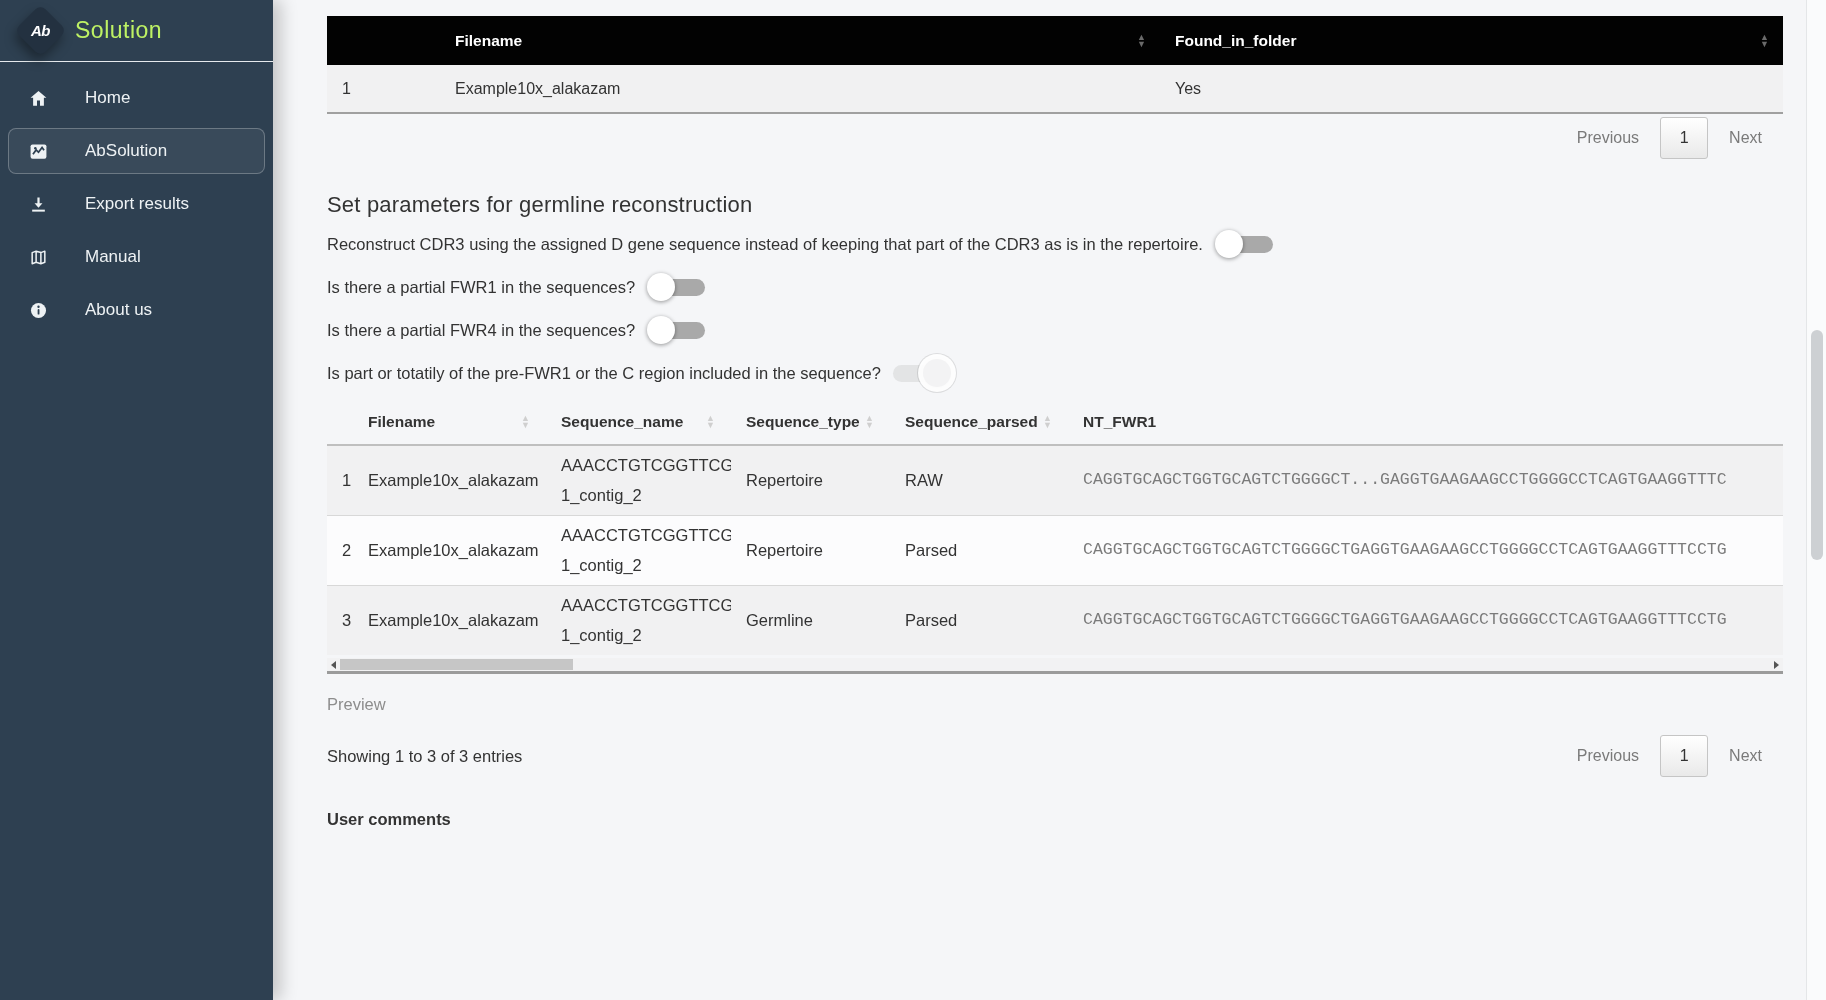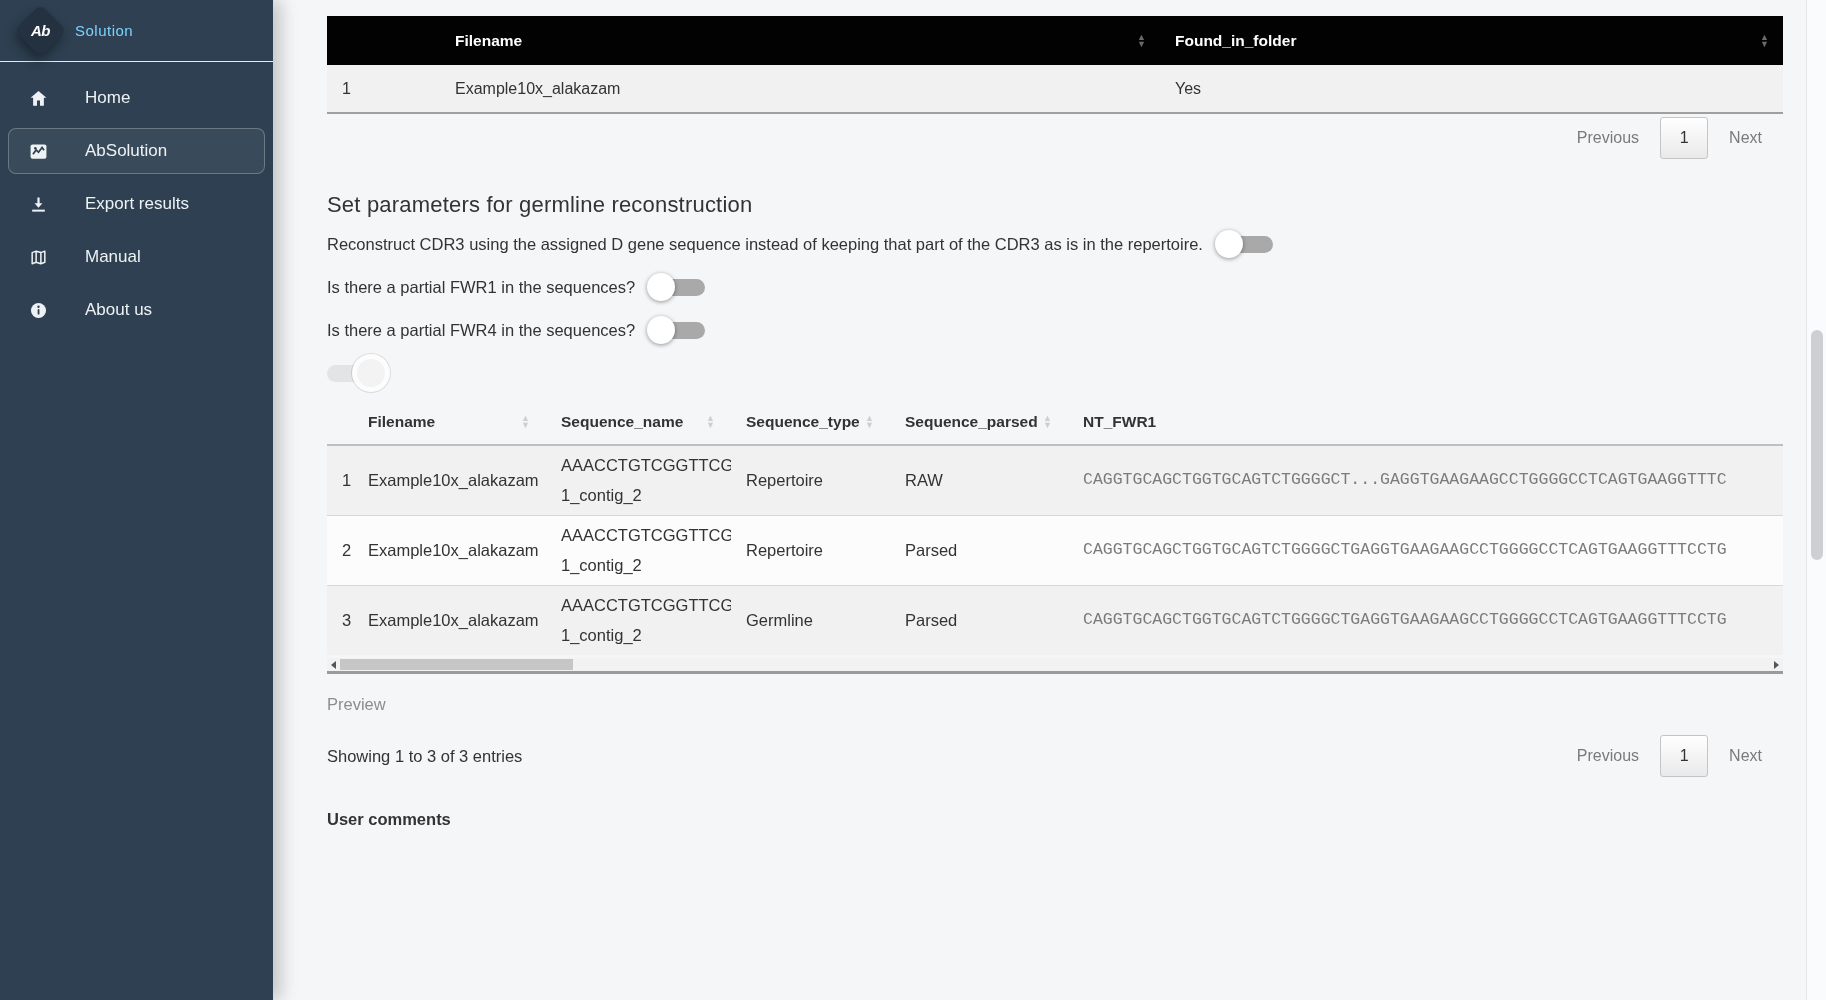--- a/index.html
+++ b/index.html
@@ -10,21 +10,21 @@
   
   aside.sidebar { flex:0 0 273px; width:273px; height:1000px; background:#2e4051;
     box-shadow:8px 0 16px rgba(0,0,0,.20); z-index:5; }
   .brand { height:62px; display:flex; align-items:center; padding-left:22px;
     border-bottom:1px solid rgba(246,249,251,.92); }
   .logo { width:37px; height:37px; background:#233140; transform:rotate(45deg);
     border-radius:7px; display:flex; align-items:center; justify-content:center;
     box-shadow:3px 6px 12px rgba(0,0,0,.38); }
   .logo span { transform:rotate(-45deg); color:#fff; font-weight:bold; font-style:italic;
     font-size:15px; letter-spacing:-.5px; }
-  .brand-title { color:#7dd3fc; font-size:15px; font-weight:300; margin-left:16px; letter-spacing:.5px; }
+  .brand-title { color:#bef264; font-size:23px; font-weight:300; margin-left:16px; letter-spacing:.5px; }
   nav.side-nav { padding-top:13px; }
   .nav-item { height:46px; margin:0 8px 7px; display:flex; align-items:center; padding-left:20px;
     border-radius:8px; color:#eef2f4; font-size:17px; cursor:pointer; border:1px solid transparent;gap:24px; }
   .nav-item.active { background:rgba(255,255,255,.055); border-color:rgba(255,255,255,.26); }
   .nav-icon { width:19px; height:19px; margin-right:13px; flex:0 0 auto; display:flex; }
   .nav-icon svg { width:19px; height:19px; }
 
   
   main { flex:1 1 auto; position:relative; }
   .content { width:1456px; margin-left:54px; padding-top:16px; }
@@ -238,20 +238,21 @@
       </span>
     </div>
     <div class="q">
       <span class="qlabel">Is there a partial FWR4 in the sequences?</span>
       <span class="switch">
         <span class="track"></span>
           <span class="thumb"></span>
       </span>
     </div>
     <div class="q">
+      <span class="qlabel">Is part or totatily of the pre-FWR1 or the C region included in the sequence?</span>
       <span class="switch focused">
         <span class="track"></span>
           <span class="thumb"></span>
       </span>
     </div>
 
 
     <div class="seq-wrap">
       <table class="dt seq">
         <colgroup>

